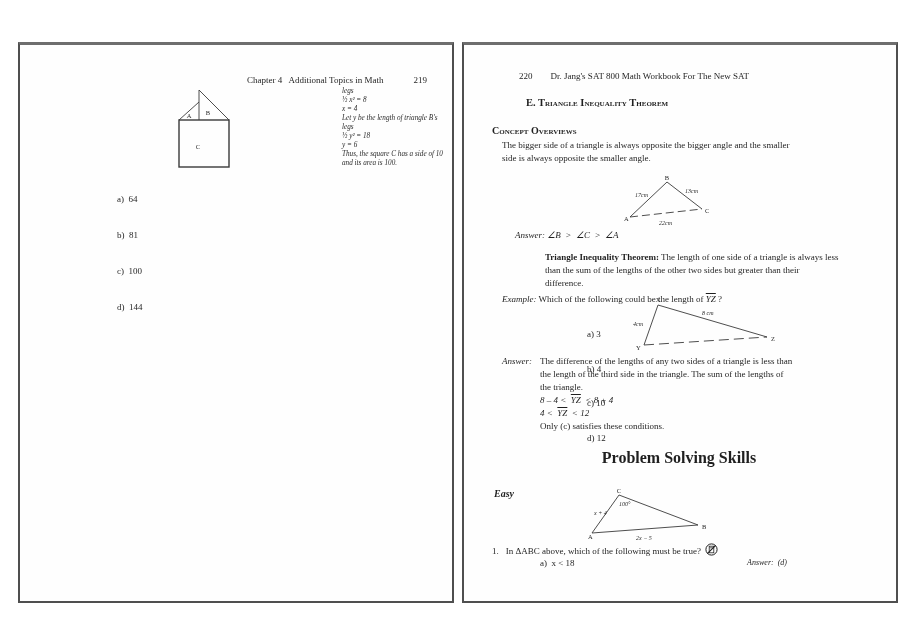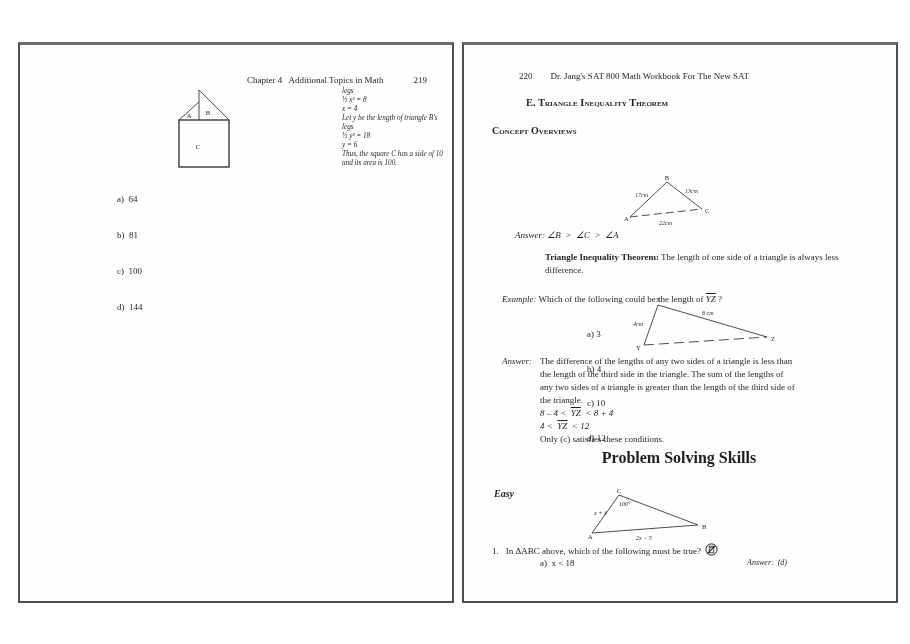--- a/index.html
+++ b/index.html
@@ -73,40 +73,45 @@
 <div class="page" id="right-page">
 
   <div class="abs hdr" style="left:46px;top:16px;">
     <span>220</span><span style="display:inline-block;width:18px;"></span><span>Dr. Jang's SAT 800 Math Workbook For The New SAT</span>
   </div>
 
   <div class="abs sc" style="left:62px;top:42px;font-size:10.5px;">E.  Triangle Inequality Theorem</div>
 
   <div class="abs sc" style="left:28px;top:70px;font-size:10px;">Concept Overviews</div>
 
+  <div class="abs body-txt" style="left:38px;top:94px;">
+    <div>The bigger side of a triangle is always opposite the bigger angle and the smaller</div>
+    <div>side is always opposite the smaller angle.</div>
+  </div>
 
 
   <svg class="abs" style="left:158px;top:128px;" width="96" height="56" viewBox="0 0 96 56">
     <line x1="8" y1="44" x2="45" y2="9" stroke="#3a3a3a" stroke-width="0.9"></line>
     <line x1="45" y1="9" x2="80" y2="36" stroke="#3a3a3a" stroke-width="0.9"></line>
     <line x1="8" y1="44" x2="80" y2="36" stroke="#3a3a3a" stroke-width="0.9" stroke-dasharray="8 4"></line>
     <text class="lbl" x="45" y="7" text-anchor="middle">B</text>
     <text class="lbl" x="2" y="48">A</text>
     <text class="lbl" x="83" y="40">C</text>
     <text class="side" x="13" y="24">17cm</text>
     <text class="side" x="63" y="20">13cm</text>
     <text class="side" x="37" y="52">22cm</text>
   </svg>
 
   <div class="abs body-txt" style="left:38px;top:184px;margin-left:13px;">
     <span class="italic">Answer:</span><span class="italic pre"> ∠B  &gt;  ∠C  &gt;  ∠A</span>
   </div>
 
   <div class="abs body-txt" style="left:38px;top:206px;margin-left:43px;">
     <div><span class="bold">Triangle Inequality Theorem:</span><span class="pre"> The length of one side of a triangle is always less</span></div>
+    <div>than the sum of the lengths of the other two sides but greater than their</div>
     <div>difference.</div>
   </div>
 
   <div class="abs body-txt" style="left:38px;top:248px;text-align:center;">
     <span class="italic">Example:</span><span class="pre"> Which of the following could be the length of </span><span class="ovl italic">YZ</span><span class="pre"> ?</span>
   </div>
 
   <div class="abs choices2" style="left:123px;top:261px;">
     <div>a) 3</div>
     <div>b) 4</div>
@@ -124,21 +129,20 @@
     <text class="side" x="1" y="31">4cm</text>
     <text class="side" x="70" y="20">8 cm</text>
   </svg>
 
   <div class="abs body-txt" style="left:38px;top:310px;">
     <div style="display:flex;">
       <span class="italic" style="width:38px;flex:none;">Answer:</span>
       <div>
         <div>The difference of the lengths of any two sides of a triangle is less than</div>
         <div>the length of the third side in the triangle. The sum of the lengths of</div>
-        <div>any two sides of a triangle is greater than the length of the third side of</div>
         <div>the triangle.</div>
         <div class="math"><span class="pre">8 – 4 &lt;  </span><span class="ovl">YZ</span><span class="pre">  &lt; 8 + 4</span></div>
         <div class="math"><span class="pre">4 &lt;  </span><span class="ovl">YZ</span><span class="pre">  &lt; 12</span></div>
         <div>Only (c) satisfies these conditions.</div>
       </div>
     </div>
   </div>
 
   <div class="abs bold center" style="left:20px;top:404px;width:390px;font-size:16px;">Problem Solving Skills</div>
 

